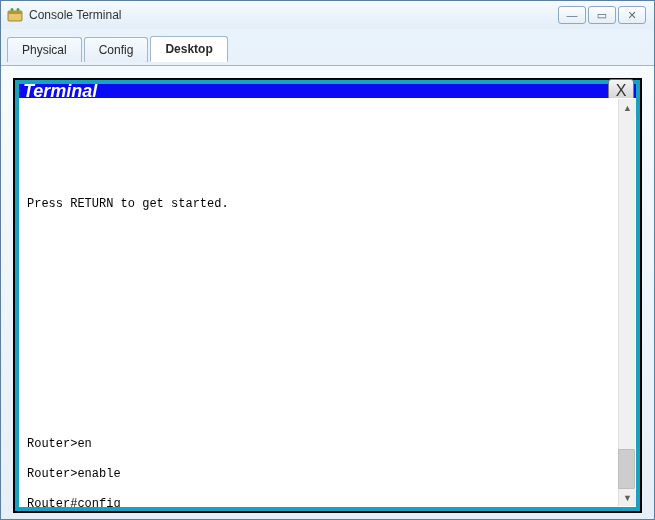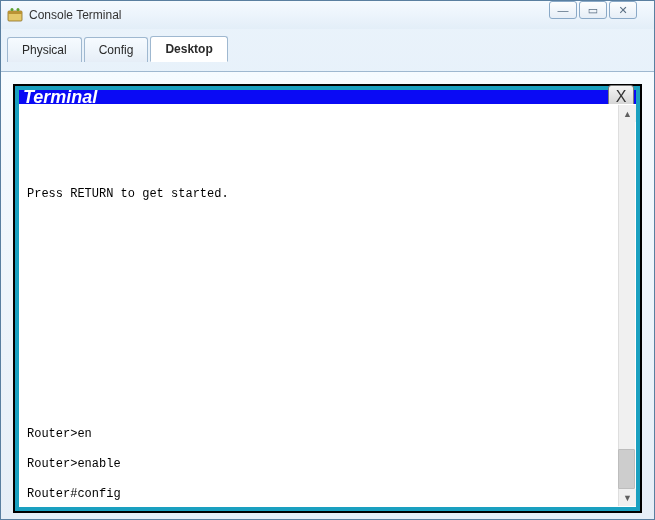--- a/index.html
+++ b/index.html
@@ -15,22 +15,23 @@
       width: 655px;
       height: 520px;
       border: 1px solid #5a7fa0;
       background: linear-gradient(to bottom, #eaf3fb 0%, #d9e8f5 100%);
       display: flex;
       flex-direction: column;
     }
     .titlebar {
       height: 28px;
       display: flex;
+      align-items: center;
       justify-content: space-between;
-      padding: 0 17px 0 6px;
+      padding: 0 8px 0 6px;
       background: linear-gradient(to bottom, #f5faff 0%, #e3eef8 100%);
     }
     .titlebar-left {
       display: flex;
       align-items: center;
       gap: 6px;
     }
     .window-icon {
       width: 16px;
       height: 16px;
@@ -54,21 +55,21 @@
       align-items: center;
       justify-content: center;
       font-family: Arial, sans-serif;
       font-size: 11px;
       color: #5a6f84;
       cursor: pointer;
     }
     .tabstrip {
       display: flex;
       align-items: flex-end;
-      padding: 6px 6px 10px 6px;
+      padding: 6px 6px 4px 6px;
       border-bottom: 1px solid #9fb8d0;
       gap: 0;
       background: transparent;
     }
     .tab {
       padding: 5px 14px;
       border: 1px solid #9fb8d0;
       border-bottom: none;
       background: linear-gradient(to bottom, #f6fbff 0%, #e6eef7 100%);
       color: #2a2a2a;
@@ -137,20 +138,21 @@
     }
     .term-body {
       position: absolute;
       inset: 0;
       padding: 8px 20px 6px 8px;
       font-family: "Courier New", monospace;
       font-size: 12px;
       line-height: 15px;
       white-space: pre;
       color: #000;
+      margin-top: 16px;
     }
     .scrollbar {
       position: absolute;
       right: 1px;
       top: 1px;
       bottom: 1px;
       width: 17px;
       background: #f0f0f0;
       border-left: 1px solid #dedede;
       display: flex;

